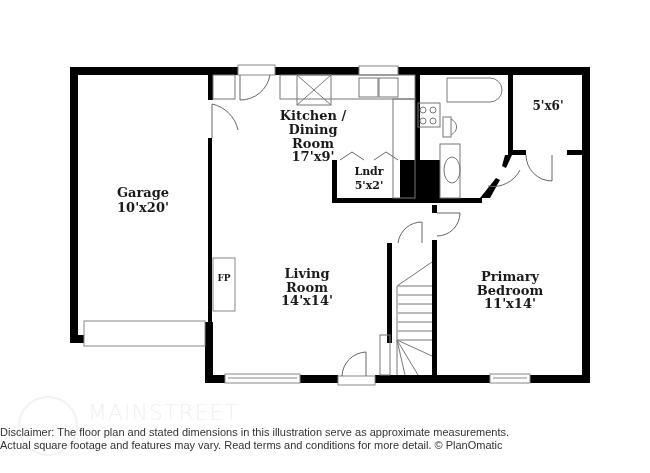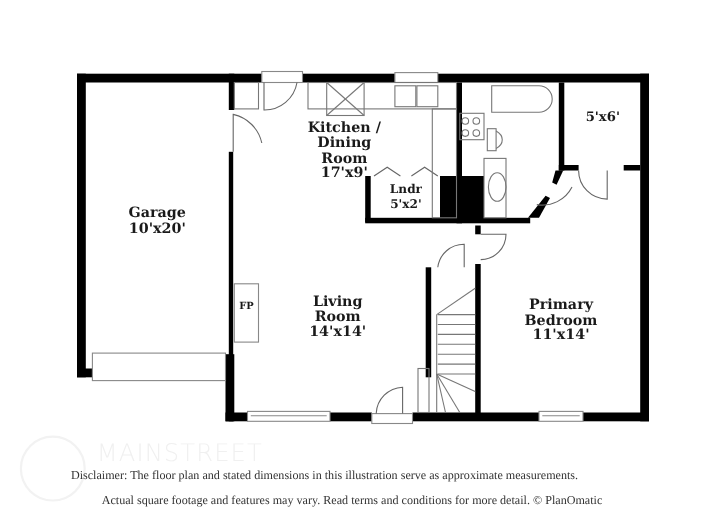--- a/index.html
+++ b/index.html
@@ -1,19 +1,19 @@
 <!DOCTYPE html>
 <html><head>
 <meta charset="utf-8">
 <style>
   html, body { margin: 0; padding: 0; background: #ffffff; }
   body { width: 650px; height: 473px; position: relative; overflow: hidden; font-family: "DejaVu Serif", serif; }
   #plan { position: absolute; left: 0; top: 0; }
   .room-label { font-family: "DejaVu Serif", serif; font-weight: bold; fill: #1a1a1a; text-anchor: middle; }
-  .disclaimer { position: absolute; left: 0; width: 590px; text-align: center; font-family: Liberation Serif, serif; font-size: 11px; color: #333; line-height: 13px; }
+  .disclaimer { position: absolute; left: 0; width: 590px; text-align: left; font-family: Liberation Sans, sans-serif; font-size: 11px; color: #333; line-height: 13px; }
   .wm { position: absolute; left: 88px; top: 400px; font-family: "DejaVu Sans", sans-serif; font-size: 22px; letter-spacing: 1px; color: #f0f0f0; font-weight: 300; }
   .wm-logo { position: absolute; left: 18px; top: 396px; width: 56px; height: 56px; border: 2px solid #f2f2f2; border-radius: 50%; }
 </style>
 </head>
 <body>
 
 <div class="wm-logo"></div>
 <div class="wm">MAINSTREET</div>
 
 <svg id="plan" width="650" height="473" viewBox="0 0 650 473">
@@ -146,13 +146,13 @@
   <text class="room-label" font-size="13" x="307" y="305">14'x14'</text>
 
   <text class="room-label" font-size="13" x="510" y="281">Primary</text>
   <text class="room-label" font-size="13" x="510" y="295">Bedroom</text>
   <text class="room-label" font-size="13" x="510" y="308">11'x14'</text>
 
   <text class="room-label" font-size="9" x="224" y="281">FP</text>
 </svg>
 
 <div class="disclaimer" style="top:426px;">Disclaimer: The floor plan and stated dimensions in this illustration serve as approximate measurements.</div>
-<div class="disclaimer" style="top:449px;padding-left:25px;">Actual square footage and features may vary. Read terms and conditions for more detail. © PlanOmatic</div>
+<div class="disclaimer" style="top:439px;">Actual square footage and features may vary. Read terms and conditions for more detail. © PlanOmatic</div>
 
 </body></html>

